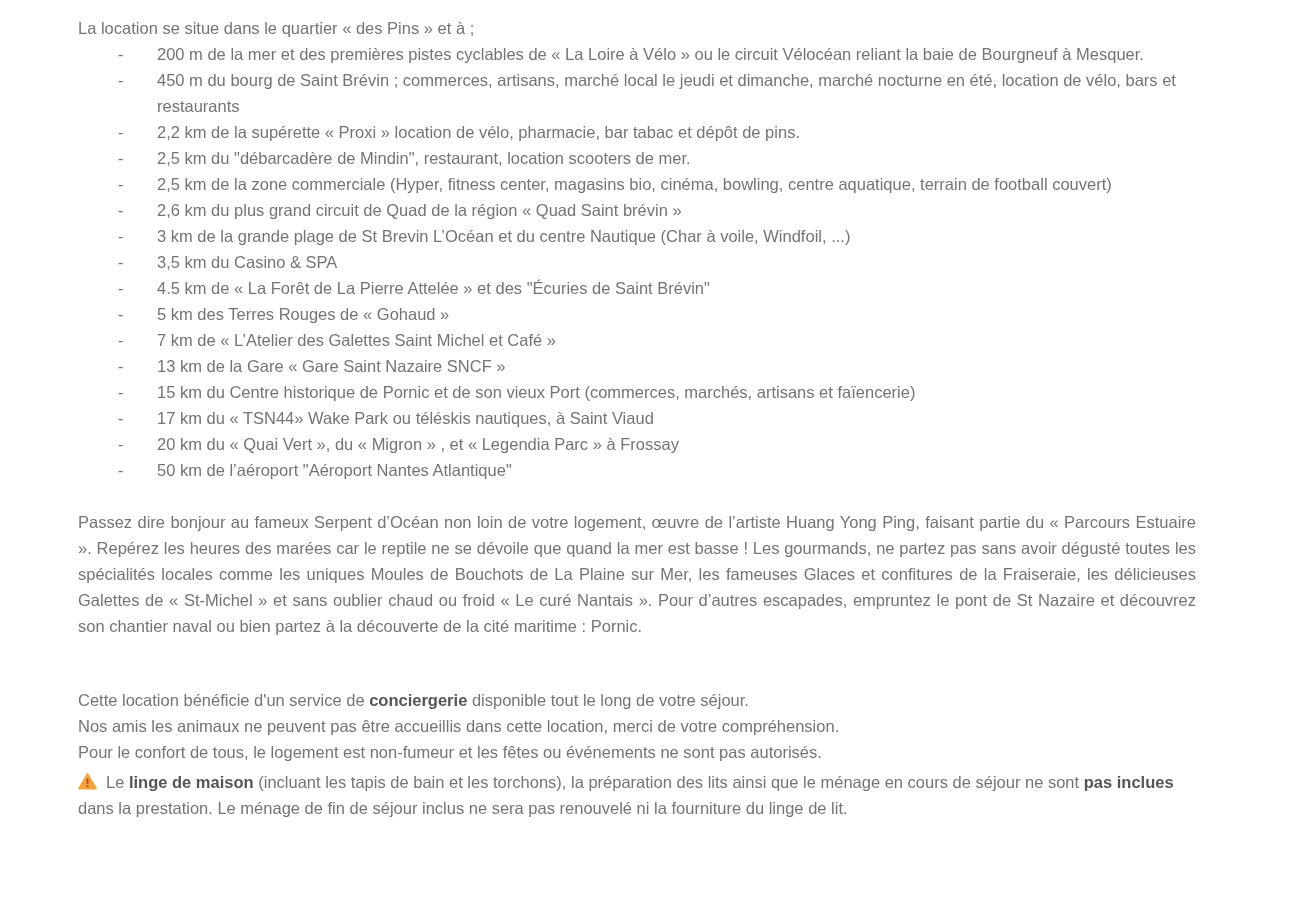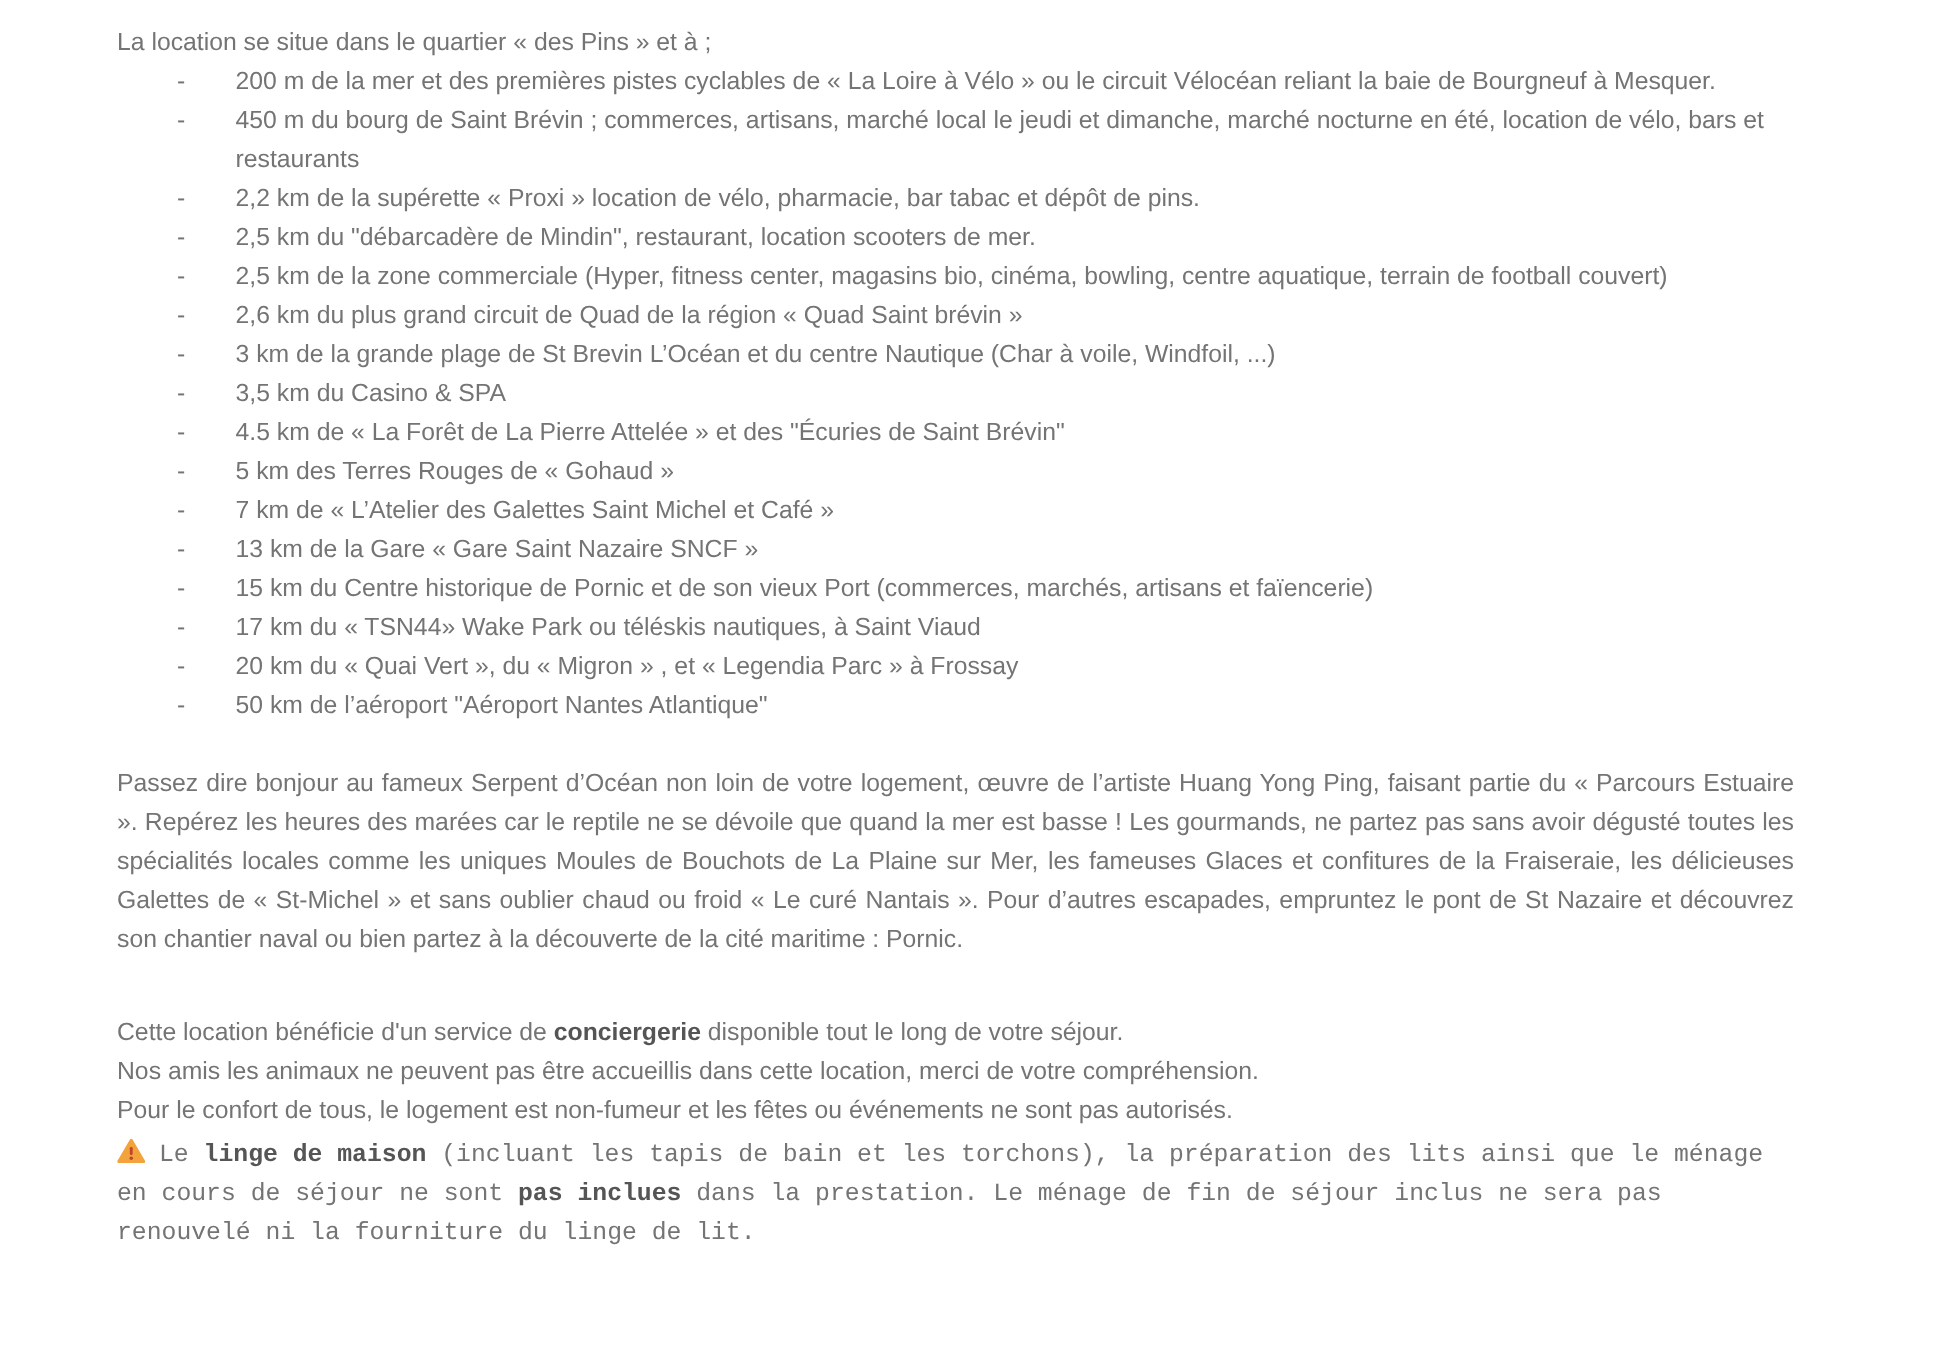--- a/index.html
+++ b/index.html
@@ -16,23 +16,23 @@
   }
   .page{width:1300px;height:900px;padding:15px 104px 0 78px;overflow:hidden;}
   .li{display:flex;}
   .li .dash{width:39px;flex:none;padding-left:40px;box-sizing:content-box;}
   .li .dash{width:39px;}
   .li.bullet{padding-left:40px;}
   .li.bullet .dash{width:39px;padding-left:0;flex:none;}
   .li.bullet .txt{flex:1;}
   .li.plain{padding-left:40px;display:block;}
   .para{margin-top:26px;text-align:justify;}
-  .info{margin-top:36px;}
+  .info{margin-top:48px;}
   .b{font-weight:bold;color:var(--bold-color);}
-  .warning{margin-top:4px;font-family:Liberation Mono, monospace;}
+  .warning{margin-top:4px;}
   .warn-icon{display:inline-block;vertical-align:-2px;margin-right:9px;}
 </style>
 </head>
 <body>
 
 <div class="page">
 
   <div>La location se situe dans le quartier « des Pins » et à ;</div>
 
   <div id="bullet-list">

